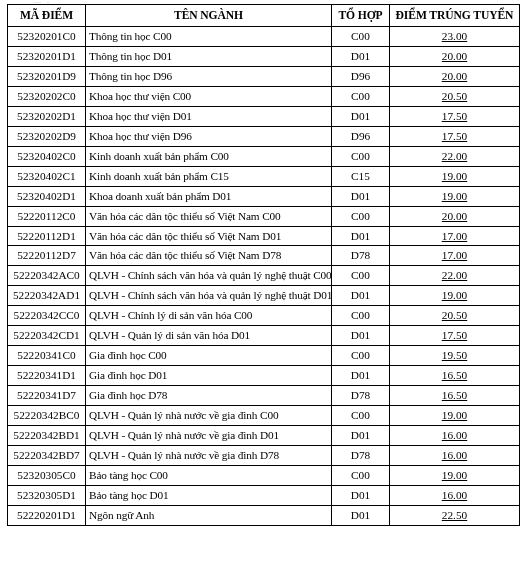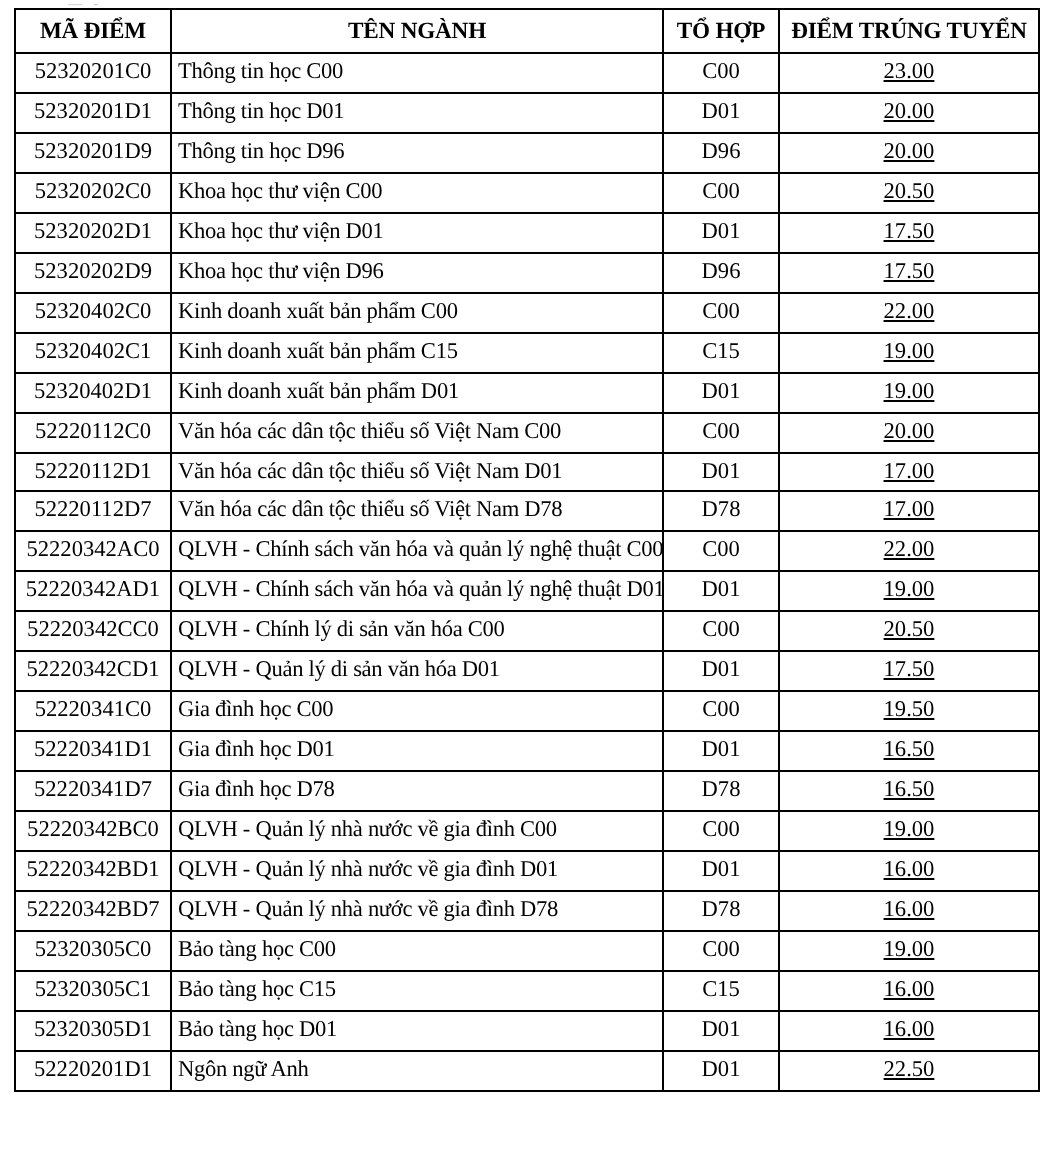--- a/index.html
+++ b/index.html
@@ -152,21 +152,21 @@
           <td class="score">22.00</td>
         </tr>
         <tr>
           <td class="code">52320402C1</td>
           <td class="name">Kinh doanh xuất bản phẩm C15</td>
           <td class="group">C15</td>
           <td class="score">19.00</td>
         </tr>
         <tr>
           <td class="code">52320402D1</td>
-          <td class="name">Kinh doanh xuất bản phẩm D01</td>
+          <td class="name">Khoa doanh xuất bản phẩm D01</td>
           <td class="group">D01</td>
           <td class="score">19.00</td>
         </tr>
         <tr>
           <td class="code">52220112C0</td>
           <td class="name">Văn hóa các dân tộc thiểu số Việt Nam C00</td>
           <td class="group">C00</td>
           <td class="score">20.00</td>
         </tr>
         <tr>
@@ -241,26 +241,20 @@
           <td class="group">D78</td>
           <td class="score">16.00</td>
         </tr>
         <tr>
           <td class="code">52320305C0</td>
           <td class="name">Bảo tàng học C00</td>
           <td class="group">C00</td>
           <td class="score">19.00</td>
         </tr>
         <tr>
-          <td class="code">52320305C1</td>
-          <td class="name">Bảo tàng học C15</td>
-          <td class="group">C15</td>
-          <td class="score">16.00</td>
-        </tr>
-        <tr>
           <td class="code">52320305D1</td>
           <td class="name">Bảo tàng học D01</td>
           <td class="group">D01</td>
           <td class="score">16.00</td>
         </tr>
         <tr>
           <td class="code">52220201D1</td>
           <td class="name">Ngôn ngữ Anh</td>
           <td class="group">D01</td>
           <td class="score">22.50</td>

